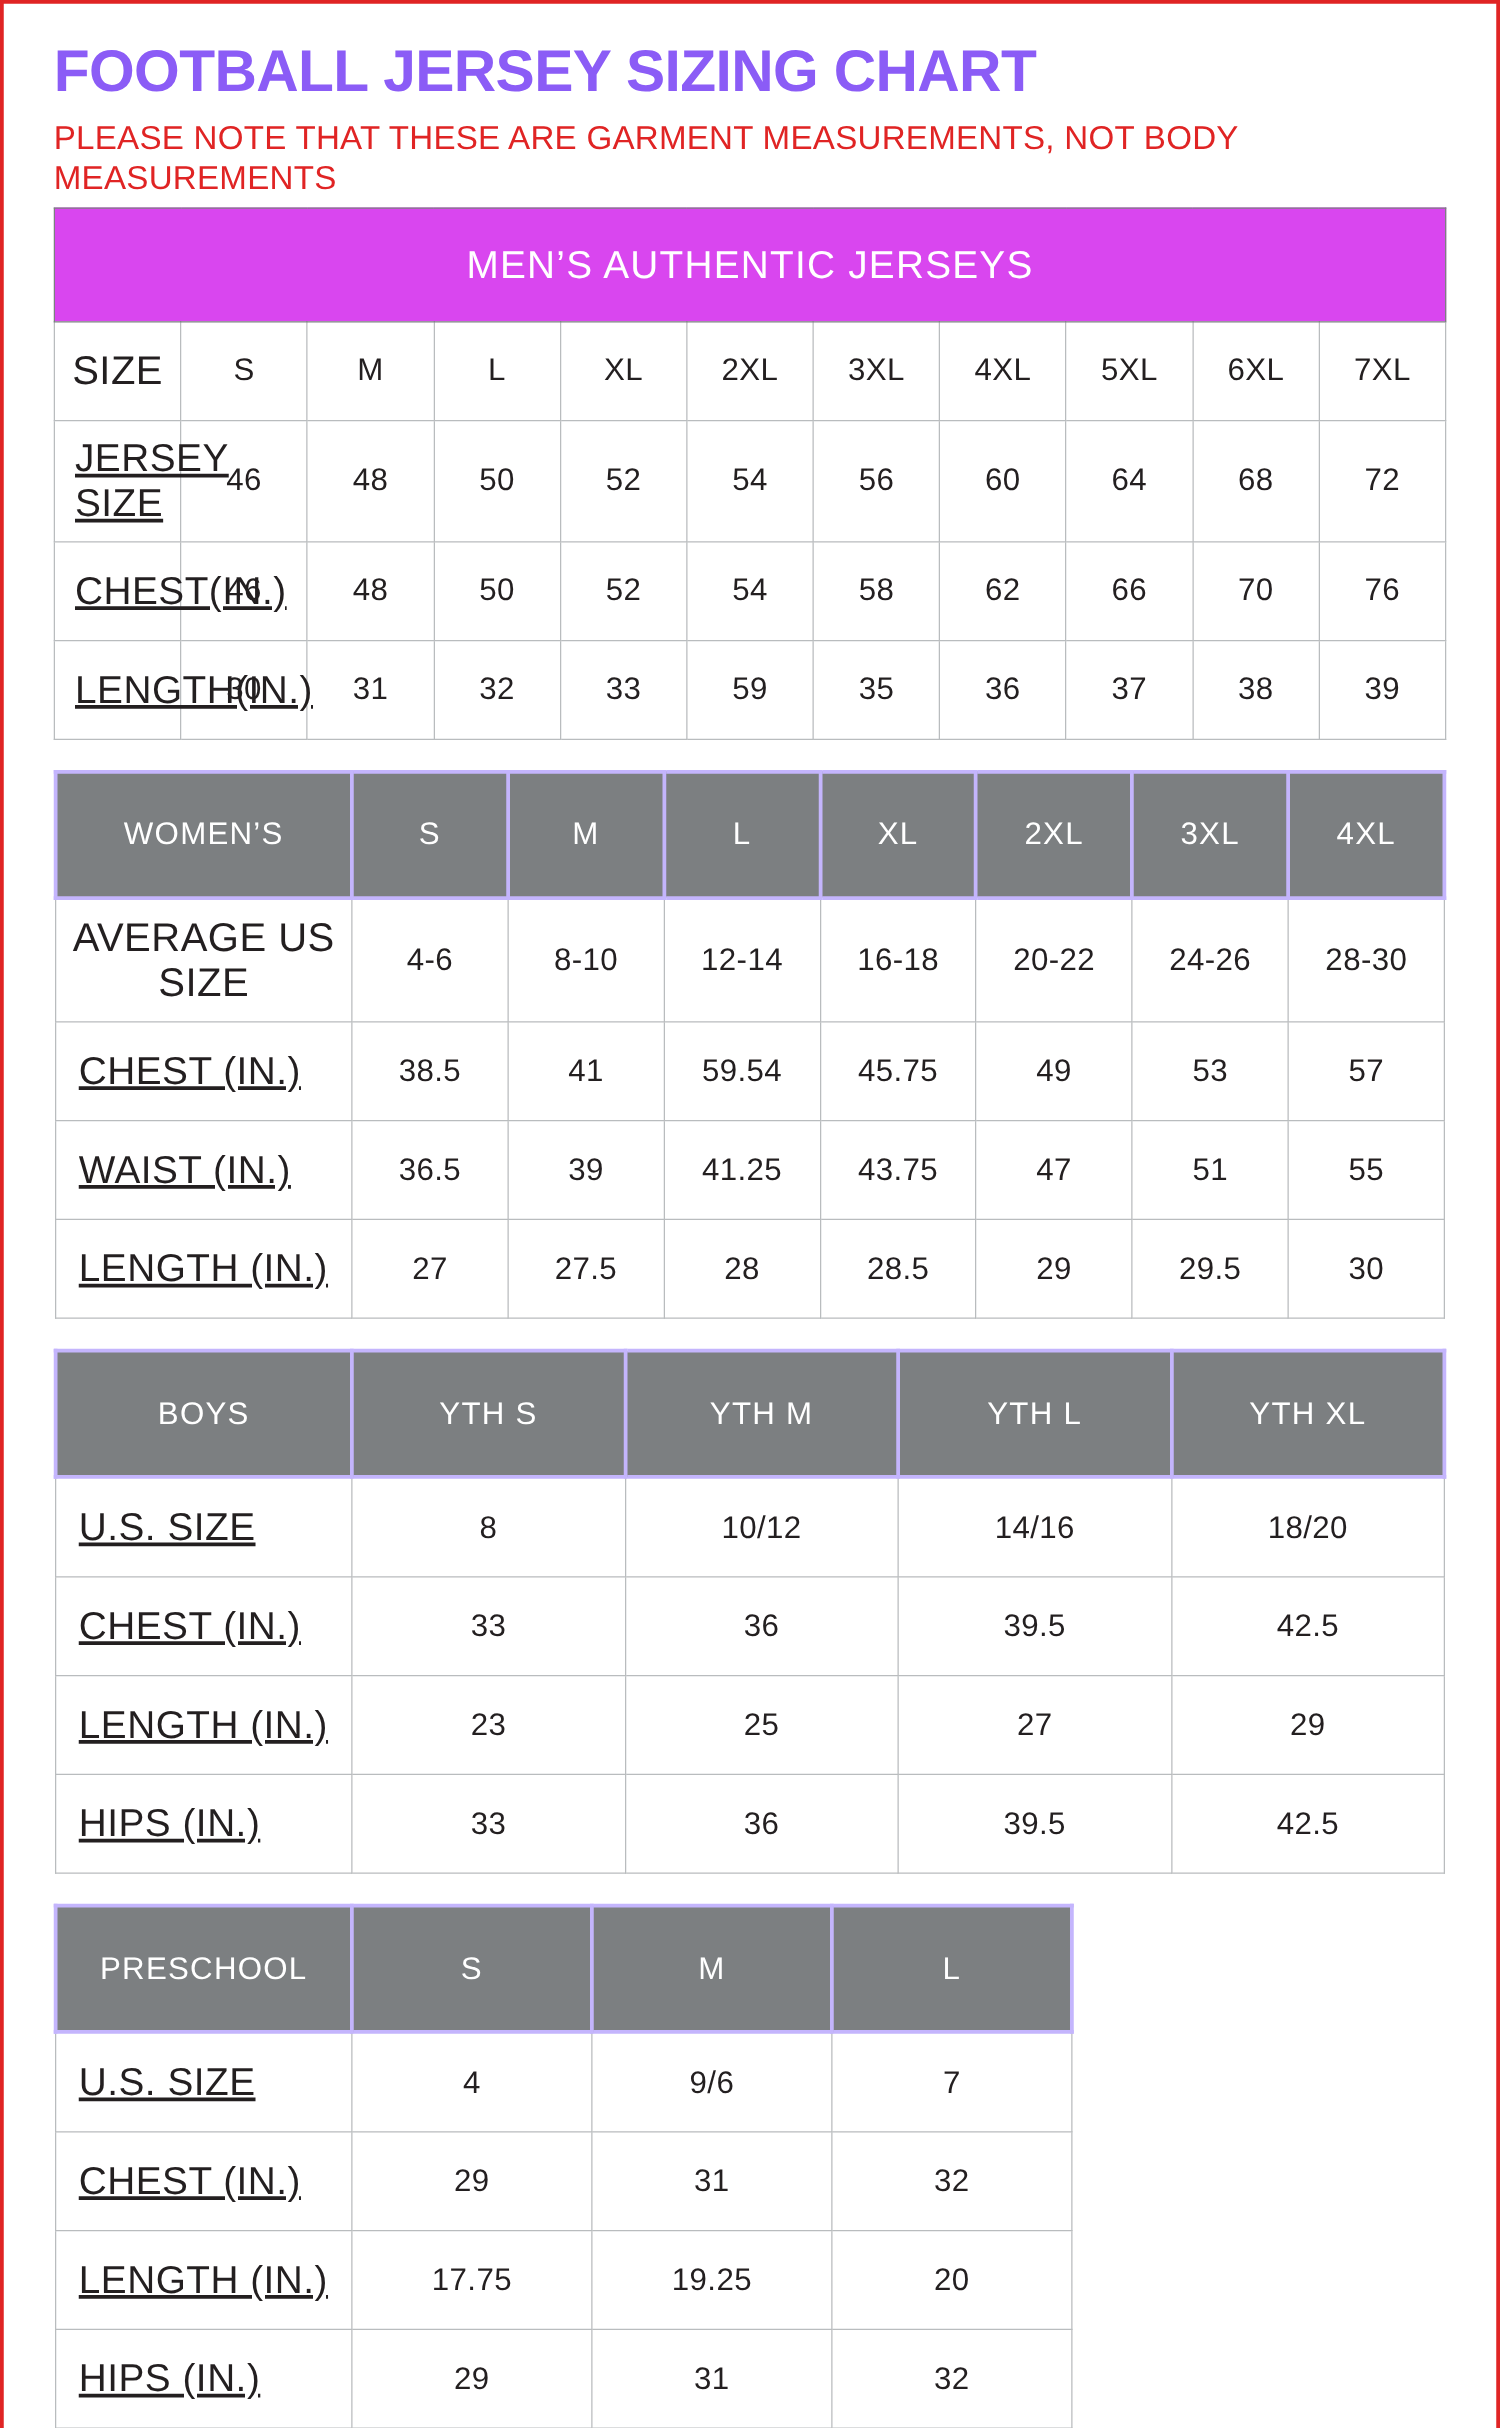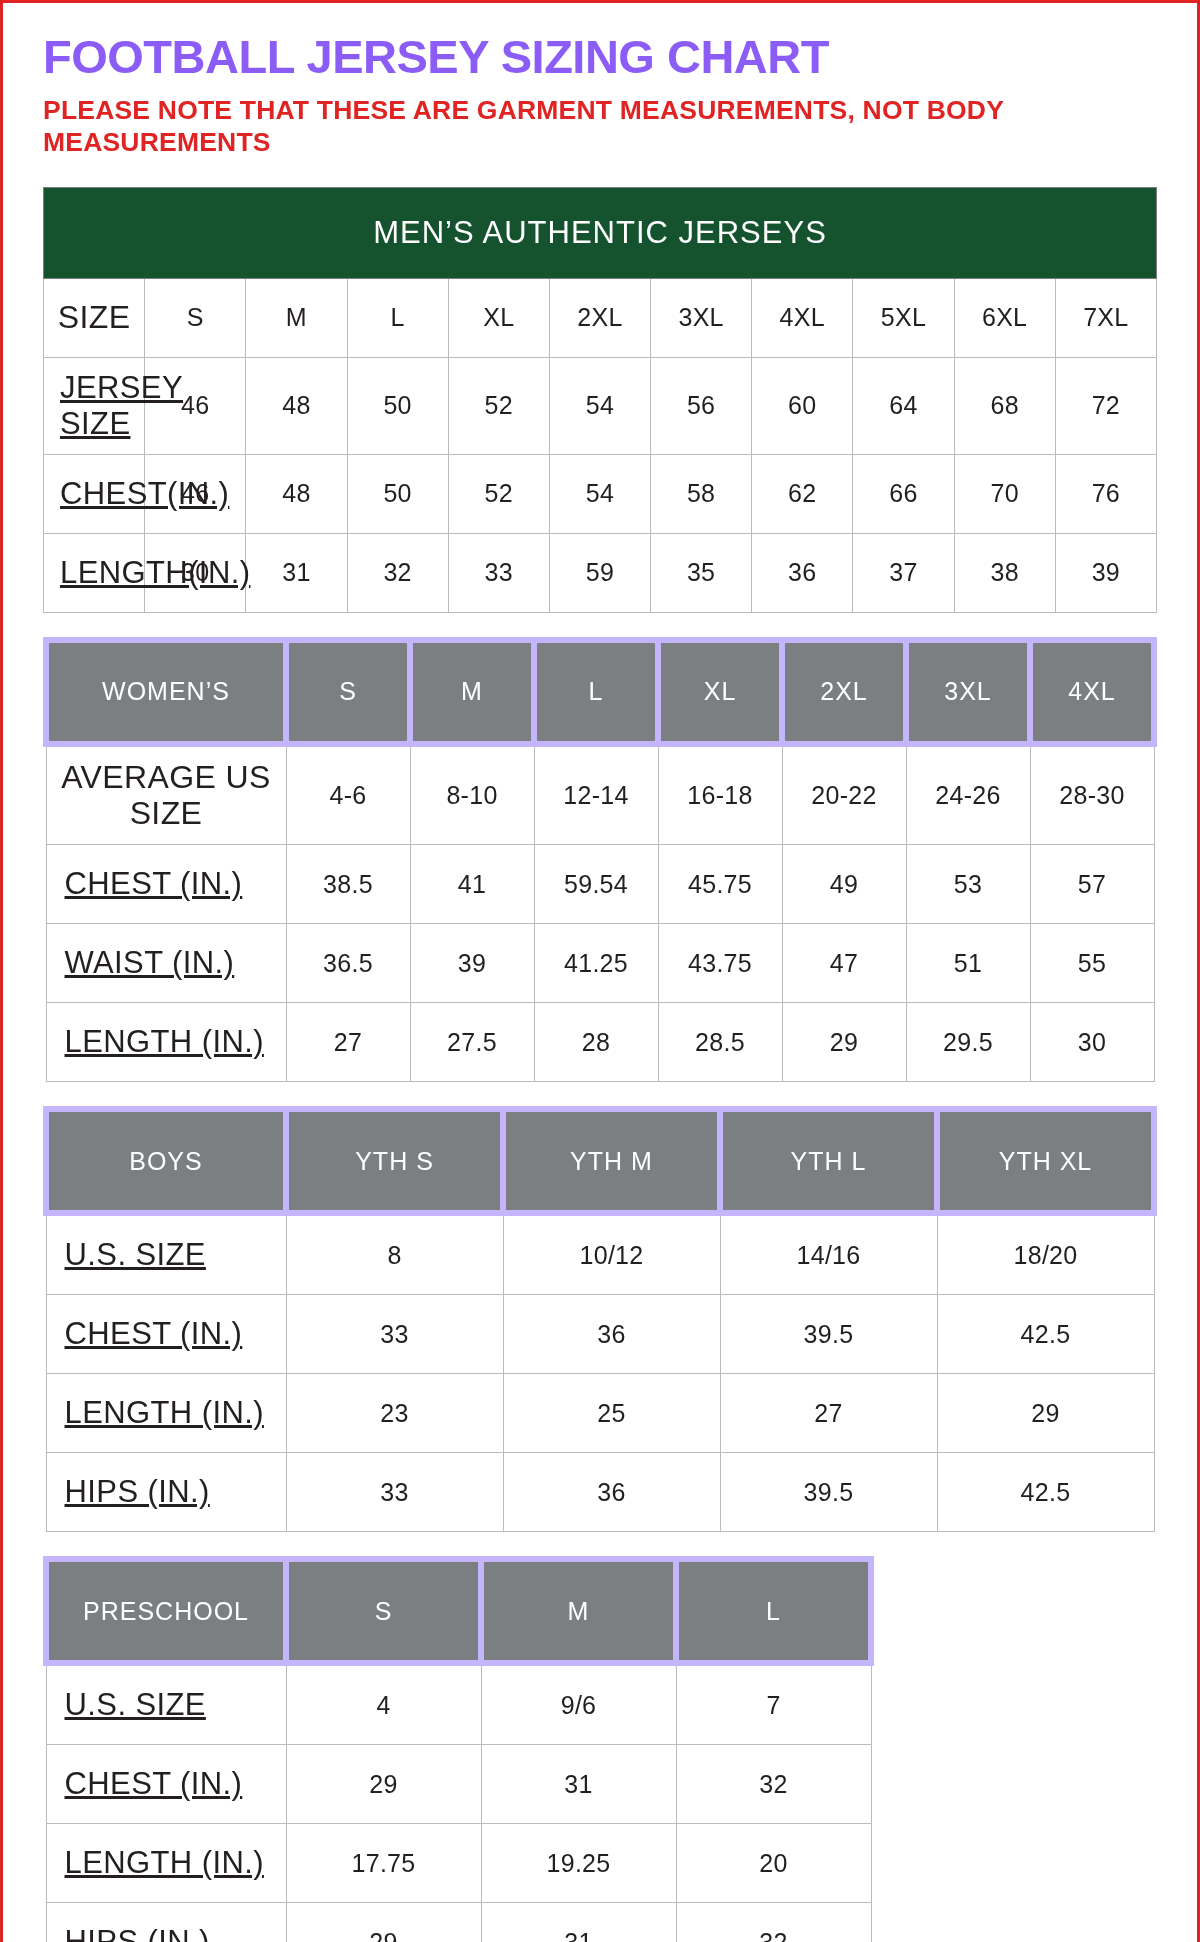--- a/index.html
+++ b/index.html
@@ -21,54 +21,53 @@
     font-weight: bold;
     letter-spacing: -0.5px;
     margin: 0 0 10px 0;
     color: #8b5cf6;
     font-family: "Liberation Sans", sans-serif;
   }
   .note {
     color: #e02424;
     font-size: 26.5px;
     line-height: 1.22;
-    margin: 0 0 28px 0;
+    margin: 0 0 7px 0;
     letter-spacing: 0.2px;
-    font-weight: bold;
   }
   table {
     border-collapse: collapse;
     width: 100%;
     margin-bottom: 24px;
     table-layout: fixed;
   }
   td, th {
     border: 1px solid #b9bcbe;
     text-align: center;
     vertical-align: middle;
     font-weight: normal;
     font-size: 25px;
     color: #231f20;
     padding: 12px 2px;
     letter-spacing: 0.3px;
   }
   .banner {
-    background: #14532d;
+    background: #d946ef;
     color: #ffffff;
     font-size: 31px;
     letter-spacing: 1px;
     padding: 18px 2px;
     border: 1px solid #7c7f81;
   }
   .hdr-grey {
     background: #7c7f81;
     color: #ffffff;
     font-size: 25px;
     letter-spacing: 1px;
-    border: 6px solid #c4b5fd;
+    border: 3px solid #c4b5fd;
     padding: 22px 2px;
   }
   .rowlabel {
     text-align: left;
     padding-left: 18px;
     font-size: 31px;
     letter-spacing: 0.4px;
     text-decoration: underline;
   }
   .rowlabel-center {

